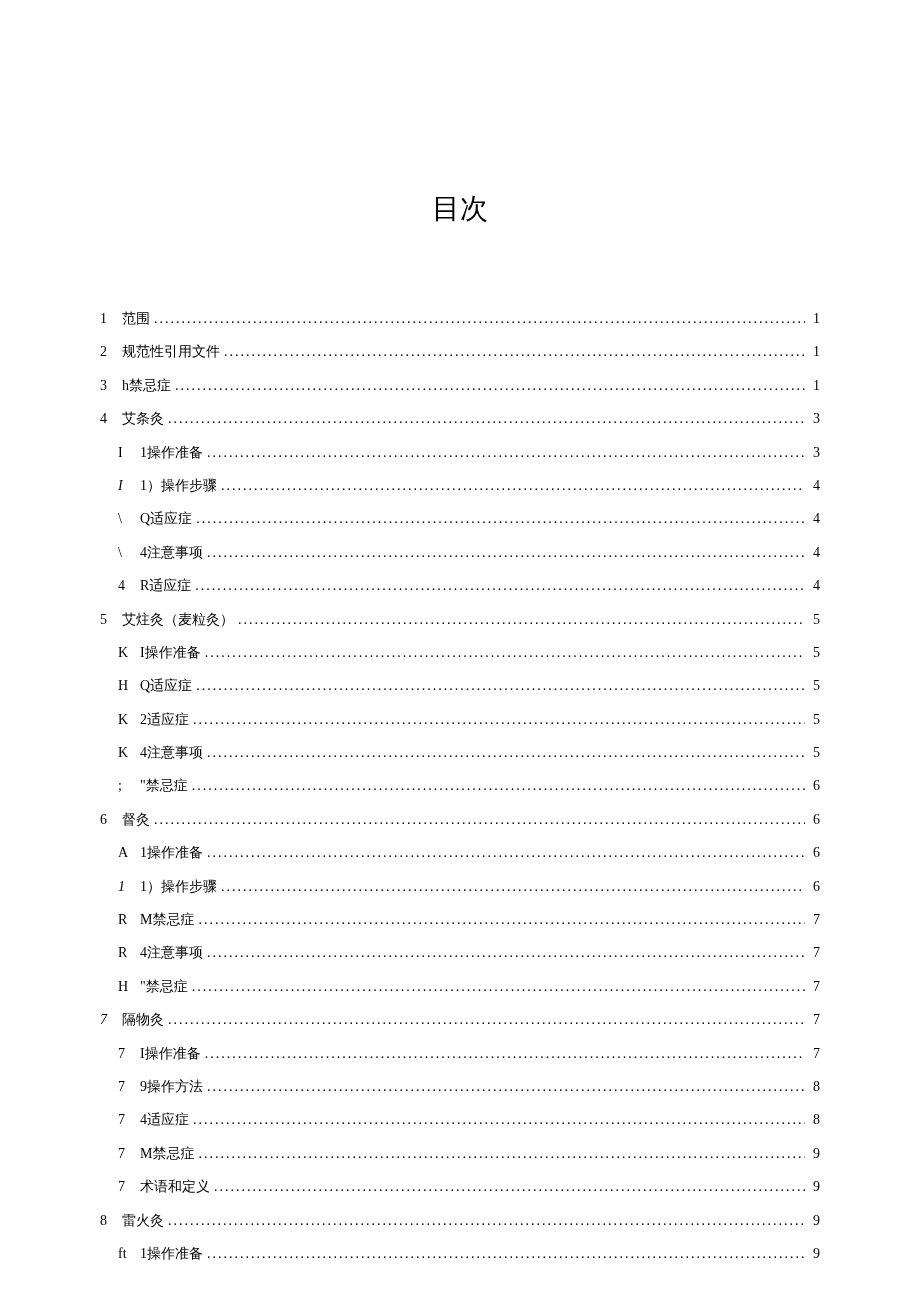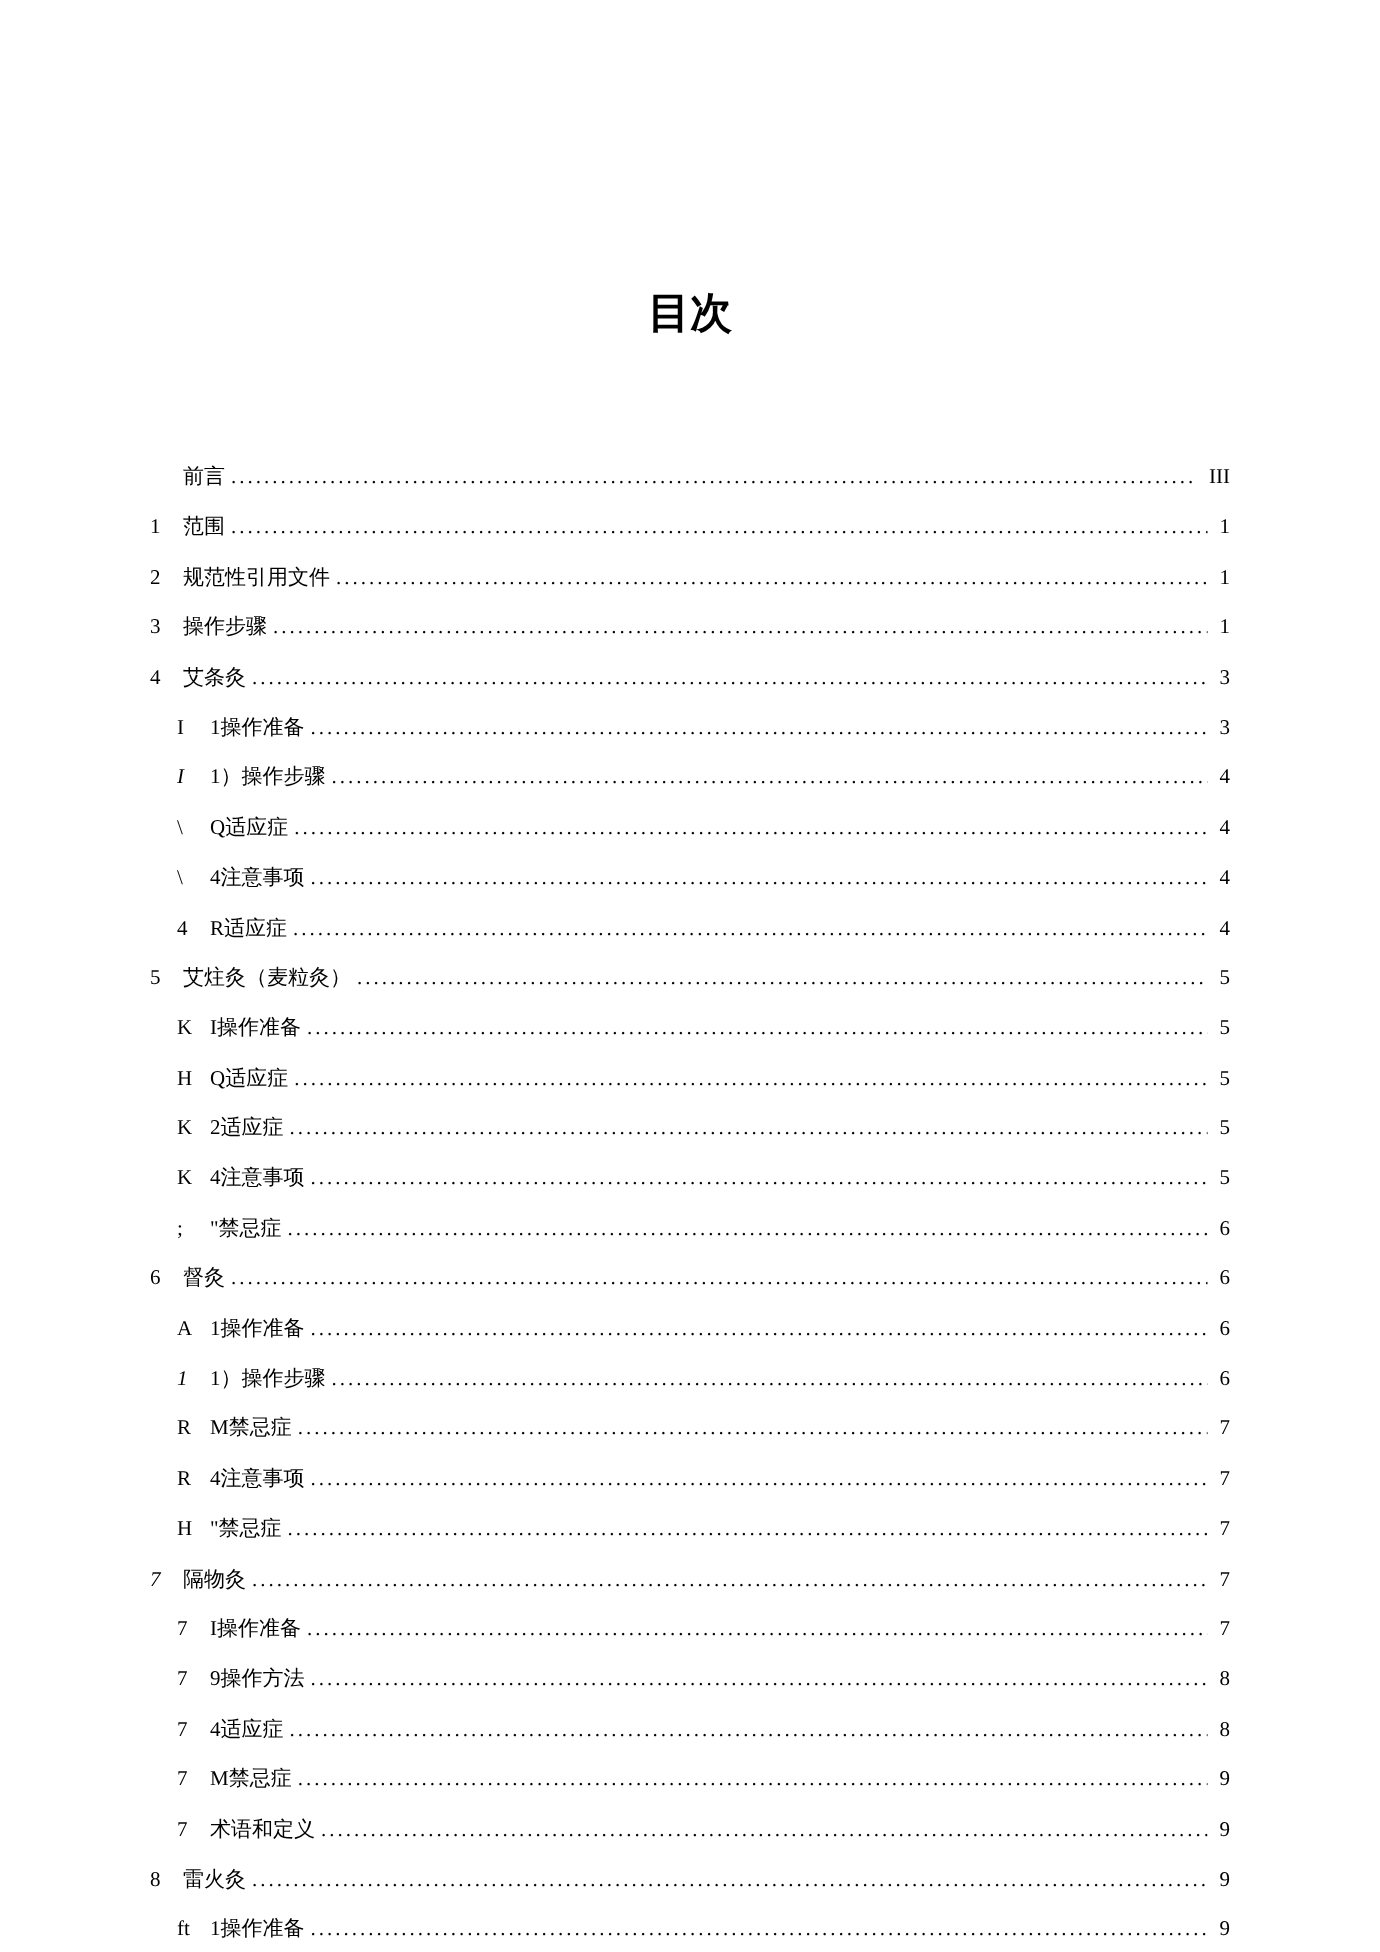--- a/index.html
+++ b/index.html
@@ -7,21 +7,21 @@
       background: #ffffff;
       width: 920px;
       height: 1301px;
       font-family: "SimSun", "宋体", serif;
       color: #000000;
       padding: 190px 100px 100px 100px;
     }
     .title {
       text-align: center;
       font-size: 28px;
-      font-weight: bold;
+      font-weight: normal;
       margin-bottom: 80px;
       font-family: "SimHei", "黑体", sans-serif;
     }
     .toc-wrap {
       font-size: 14px;
       line-height: 1.6;
     }
     .toc-row {
       display: flex;
       align-items: baseline;
@@ -54,40 +54,34 @@
     }
     .italic { font-style: italic; }
   </style>
 </head>
 <body>
 
 <h1 class="title">目次</h1>
 
 <div class="toc-wrap" id="toc-container">
     <div class="toc-row level-1">
-      <span class="toc-prefix"></span>
-      <span class="toc-label">前言</span>
-      <span class="toc-dots"></span>
-      <span class="toc-page">III</span>
-    </div>
-    <div class="toc-row level-1">
       <span class="toc-prefix">1</span>
       <span class="toc-label">范围</span>
       <span class="toc-dots"></span>
       <span class="toc-page">1</span>
     </div>
     <div class="toc-row level-1">
       <span class="toc-prefix">2</span>
       <span class="toc-label">规范性引用文件</span>
       <span class="toc-dots"></span>
       <span class="toc-page">1</span>
     </div>
     <div class="toc-row level-1">
       <span class="toc-prefix">3</span>
-      <span class="toc-label">操作步骤</span>
+      <span class="toc-label">h禁忌症</span>
       <span class="toc-dots"></span>
       <span class="toc-page">1</span>
     </div>
     <div class="toc-row level-1 section-spacer-top">
       <span class="toc-prefix">4</span>
       <span class="toc-label">艾条灸</span>
       <span class="toc-dots"></span>
       <span class="toc-page">3</span>
     </div>
     <div class="toc-row level-2">

